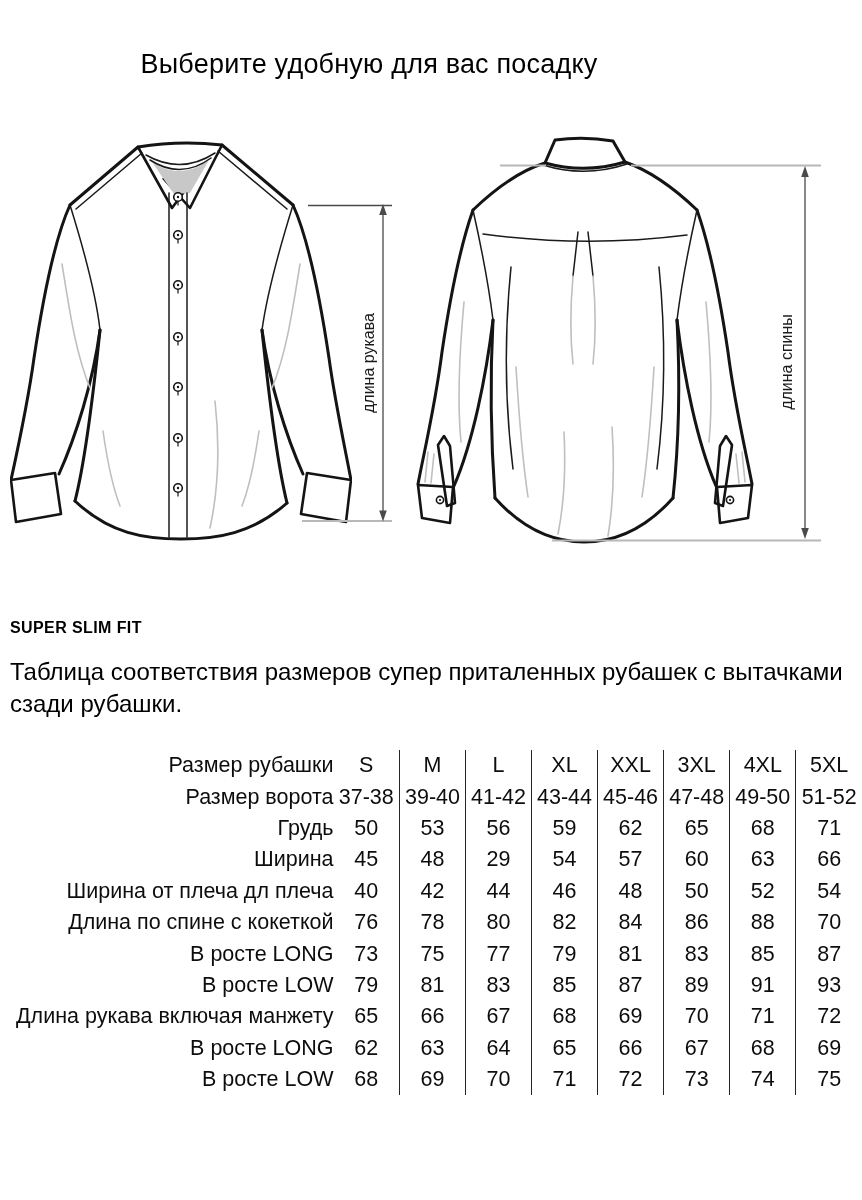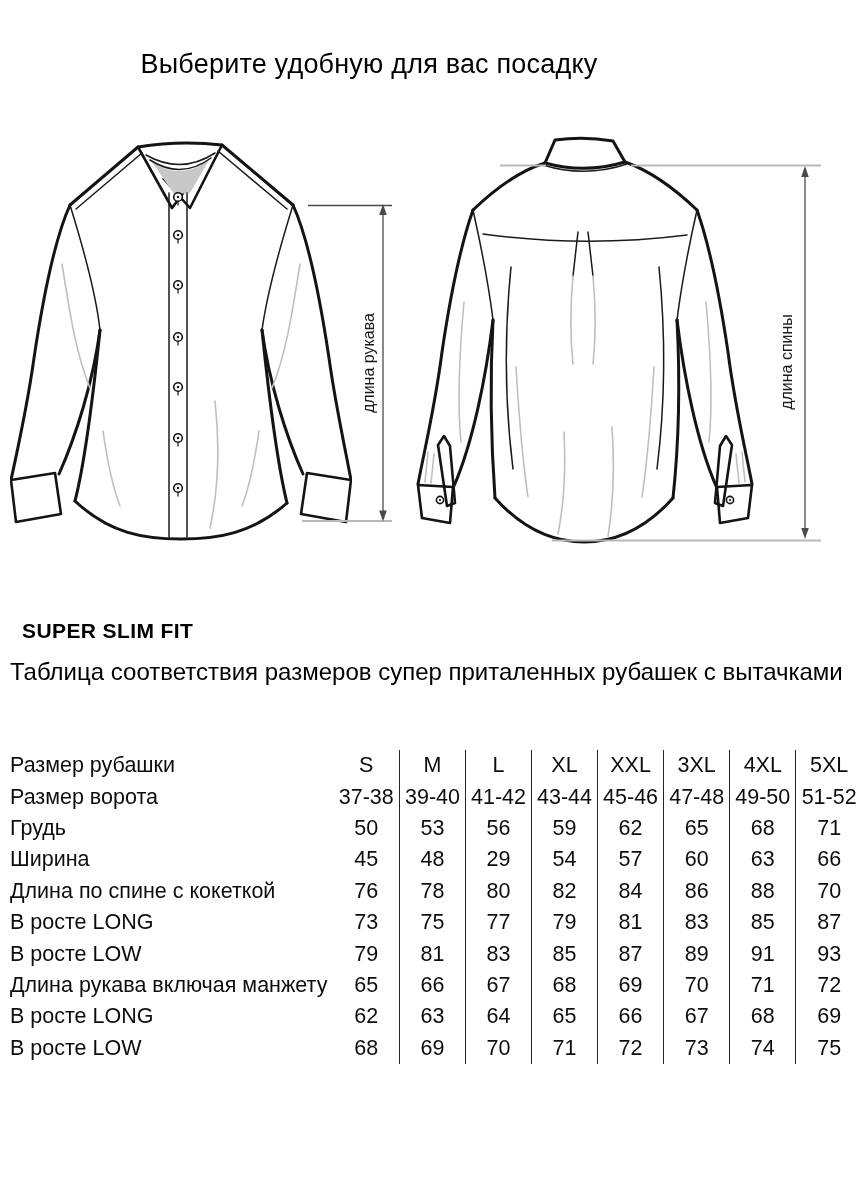--- a/index.html
+++ b/index.html
@@ -17,36 +17,36 @@
   #back-shirt  { left:416px; top:132px; width:352px; height:446px; }
   #dims { left:0; top:0; width:862px; height:600px; }
   .dim-label {
     position:absolute; font-size:16px; color:#1a1a1a; white-space:nowrap;
     transform:translate(-50%,-50%) rotate(-90deg);
   }
   #sleeve-label { left:369px; top:363px; }
   #back-label   { left:787px; top:362px; }
   .fit-heading {
     position:absolute; top:619px; left:10px;
-    font-size:21px; font-weight:bold; color:#000; letter-spacing:.4px;margin-left:12px;
+    font-size:16px; font-weight:bold; color:#000; letter-spacing:.4px;
   }
   .fit-desc {
     position:absolute; top:656px; left:10px;
     font-size:24px; line-height:32px; color:#000;
   }
   .fit-desc div { white-space:nowrap; }
   table.size-table {
     position:absolute; top:750px; left:10px;
     border-collapse:collapse; table-layout:fixed;
   }
   table.size-table td {
     height:31.4px; padding:0; font-size:21.5px; color:#0d0d0d;
     vertical-align:middle; overflow:hidden;
   }
-  td.row-label { text-align:left; }
+  td.row-label { text-align:right; }
   td.cell { text-align:center; }
   td.cell.div { border-left:1.5px solid #262626; }
 </style>
 </head>
 <body>
 
 <div class="title">Выберите удобную для вас посадку</div>
 
 <svg id="front-shirt" class="shirt" viewBox="0 0 342 408">
   <g fill="none" stroke="#141414" stroke-width="3" stroke-linecap="round" stroke-linejoin="round">
@@ -213,20 +213,21 @@
     <polygon points="805,539 801.2,528 808.8,528" fill="#4a4a4a"></polygon>
   </g>
 </svg>
 
 <span class="dim-label" id="sleeve-label">длина рукава</span>
 <span class="dim-label" id="back-label">длина спины</span>
 
 <div class="fit-heading">SUPER SLIM FIT</div>
 <div class="fit-desc">
   <div>Таблица соответствия размеров супер приталенных рубашек с вытачками</div>
+  <div>сзади рубашки.</div>
 </div>
 
 <table class="size-table">
   <colgroup>
     <col style="width:327px">
     <col style="width:66.5px">
       <col style="width:66.5px">
       <col style="width:66.5px">
       <col style="width:66.5px">
     <col style="width:66.5px">
@@ -273,20 +274,31 @@
         <td class="cell">45</td>
         <td class="cell div">48</td>
         <td class="cell div">29</td>
         <td class="cell div">54</td>
         <td class="cell div">57</td>
         <td class="cell div">60</td>
         <td class="cell div">63</td>
         <td class="cell div">66</td>
       </tr>
       <tr>
+        <td class="row-label">Ширина от плеча дл плеча</td>
+        <td class="cell">40</td>
+        <td class="cell div">42</td>
+        <td class="cell div">44</td>
+        <td class="cell div">46</td>
+        <td class="cell div">48</td>
+        <td class="cell div">50</td>
+        <td class="cell div">52</td>
+        <td class="cell div">54</td>
+      </tr>
+      <tr>
         <td class="row-label">Длина по спине с кокеткой</td>
         <td class="cell">76</td>
         <td class="cell div">78</td>
         <td class="cell div">80</td>
         <td class="cell div">82</td>
         <td class="cell div">84</td>
         <td class="cell div">86</td>
         <td class="cell div">88</td>
         <td class="cell div">70</td>
       </tr>

